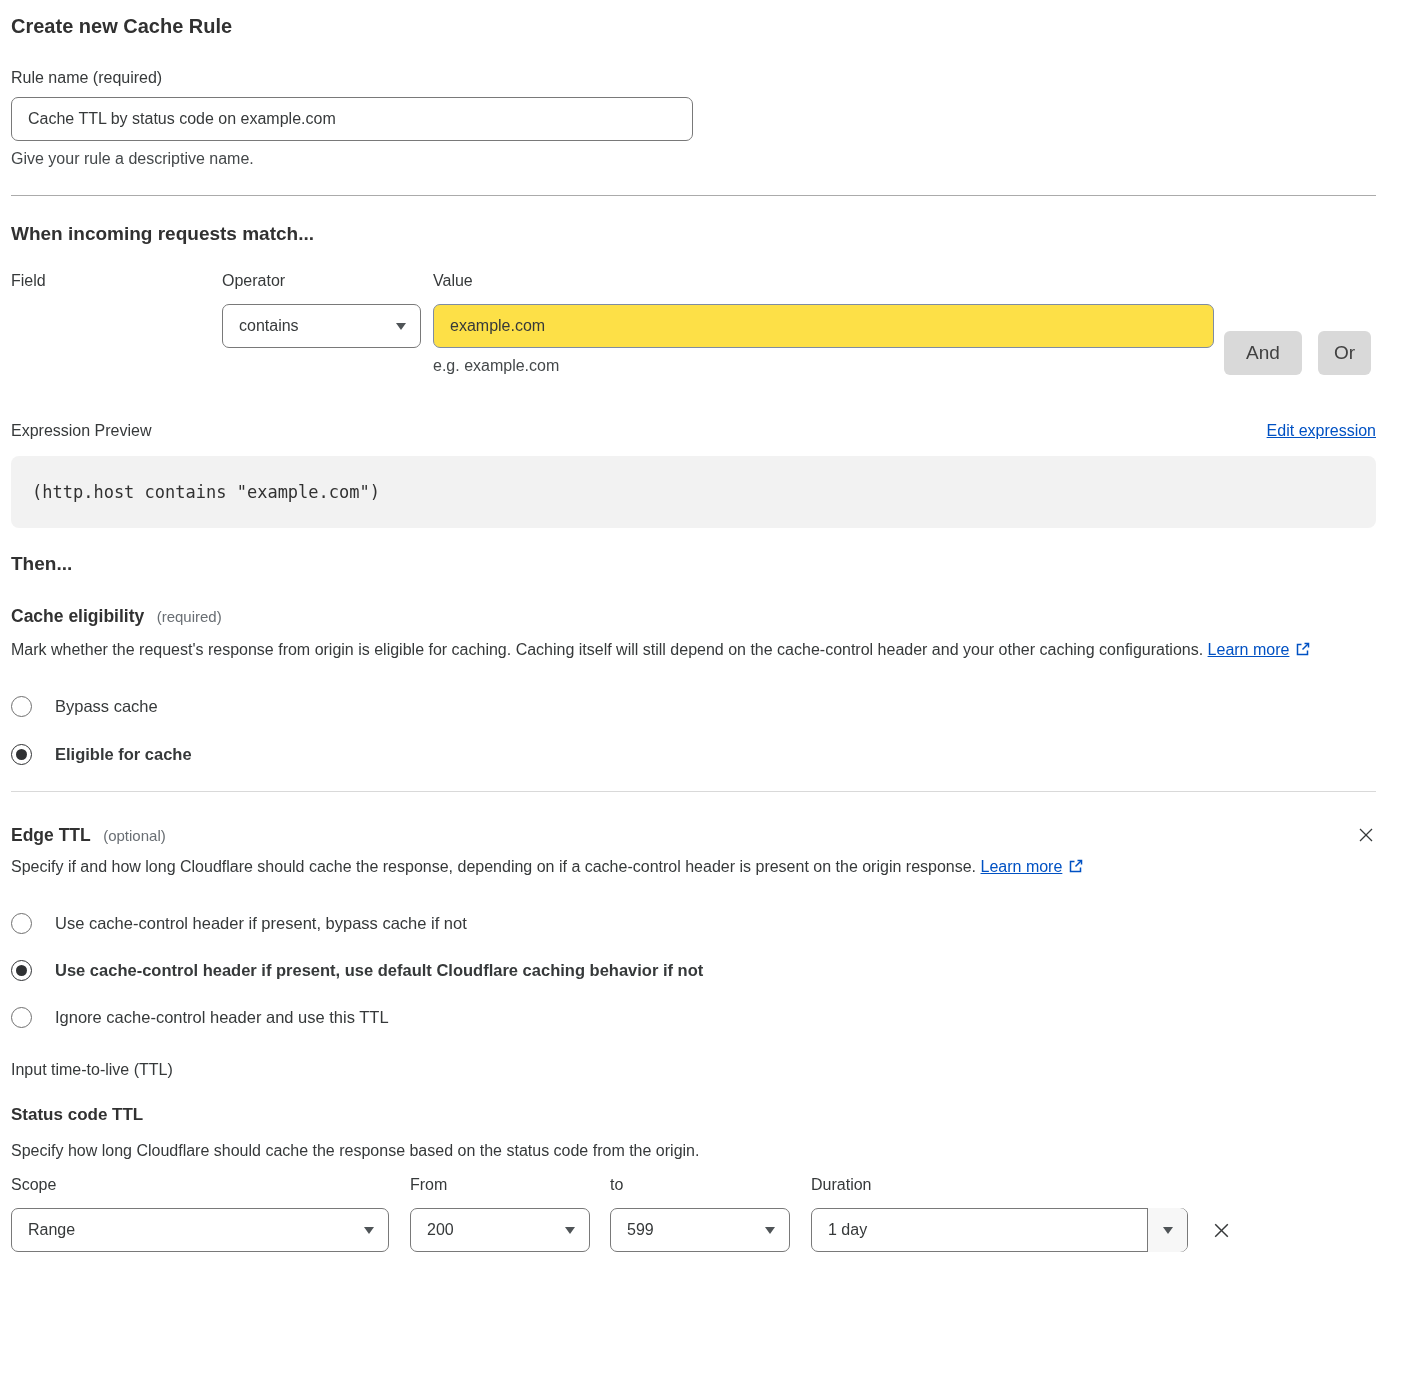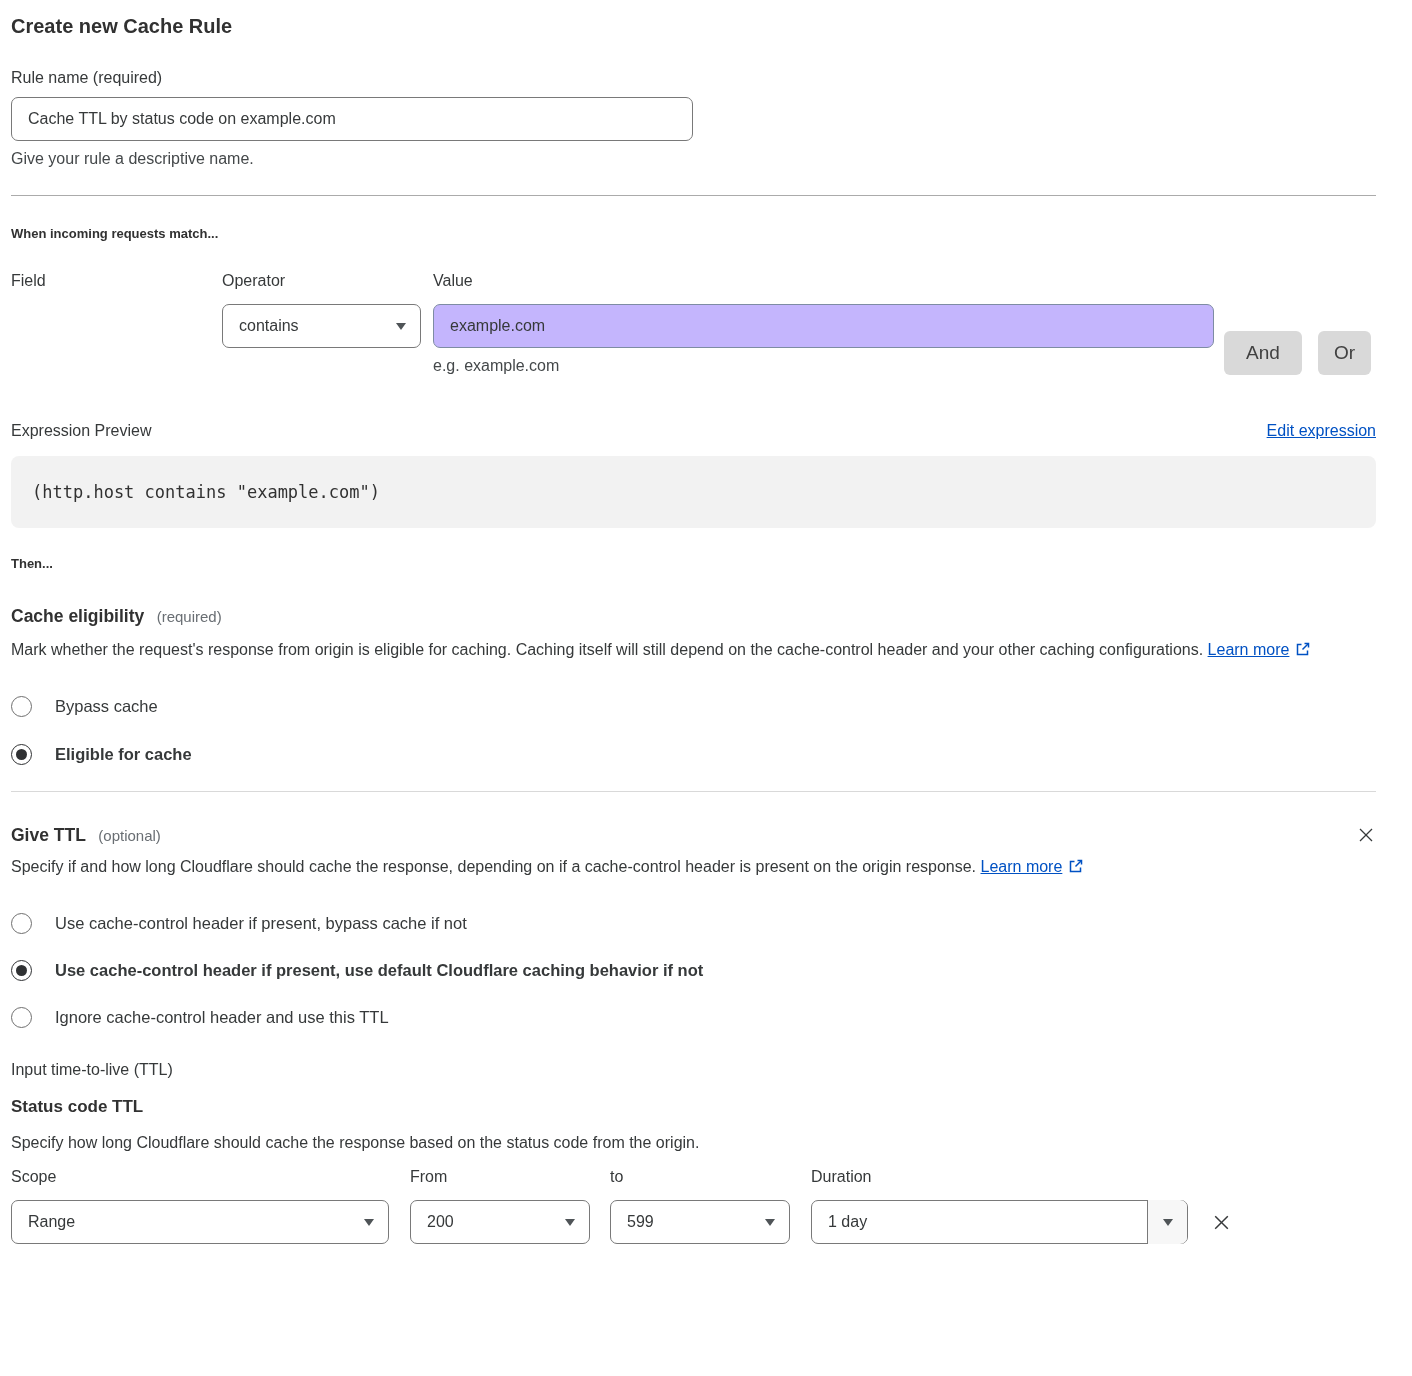--- a/index.html
+++ b/index.html
@@ -10,21 +10,21 @@
     font-size:16px;
     width:1412px;
     height:1376px;
     overflow:hidden;
   }
   .page { padding:14px 36px 0 11px; width:1412px; }
   .content { width:1365px; }
 
   h1.page-title { font-size:20px; line-height:24px; font-weight:700; margin:0; color:#313131; }
   .field-label { font-size:16px; line-height:19px; color:#36393a; }
-  .section-heading { font-size:13px; line-height:20px; font-weight:700; margin:0; color:#313131; }
+  .section-heading { font-size:19px; line-height:20px; font-weight:700; margin:0; color:#313131; }
   .sub-note { font-size:15px; font-weight:400; color:#696e73; margin-left:8px; }
   .help-text { font-size:16px; line-height:19px; color:#44484a; }
 
   .text-input {
     display:flex; align-items:center;
     height:44px; border:1px solid #797979; border-radius:7px;
     background:#fff; padding:0 16px; font-size:16px; color:#36393a;
   }
   .divider { border:none; border-top:1px solid #ababab; margin:27px 0 0 0; width:1365px; }
   .divider.light { border-top-color:#d9d9d9; }
@@ -38,21 +38,21 @@
     height:44px; border:1px solid #797979; border-radius:7px;
     background:#fff; padding:0 36px 0 16px; font-size:16px; color:#36393a;
     cursor:pointer;
   }
   .select .tri {
     position:absolute; right:14px; top:50%; margin-top:-3px;
     width:0; height:0;
     border-left:5.5px solid transparent; border-right:5.5px solid transparent;
     border-top:7px solid #4f5457;
   }
-  .value-input { background:#c4b5fd; border-color:#7e8ca3; }
+  .value-input { background:#fde047; border-color:#7e8ca3; }
   .logic-btn {
     align-self:flex-end; height:44px; border:none; border-radius:6px;
     background:#d9d9d9; color:#414141; font-size:19px;
     font-family:"Liberation Sans", sans-serif; cursor:pointer;
   }
   .and-btn { width:78px; margin-left:10px; }
   .or-btn  { width:53px; margin-left:16px; }
 
   
   .expr-row { display:flex; justify-content:space-between; align-items:flex-end; margin-top:46px; }
@@ -183,21 +183,21 @@
     <span class="radio">
           <span class="dot"></span>
         </span>
     <span class="radio-label">Eligible for cache</span>
   </div>
 
   <hr class="divider light" style="margin-top:26px;">
 
   <div class="sec-header" style="margin-top:33px;">
     <div>
-      <span class="section-heading" style="font-size:17.5px;">Give TTL</span>
+      <span class="section-heading" style="font-size:17.5px;">Edge TTL</span>
       <span class="sub-note">(optional)</span>
     </div>
     <button class="icon-btn">
       <span><svg width="20" height="20" viewBox="0 0 20 20" stroke="#36393a" stroke-width="1.3">
               <line x1="4" y1="4" x2="16" y2="16"></line>
               <line x1="16" y1="4" x2="4" y2="16"></line>
             </svg></span>
     </button>
   </div>
   <p class="para" style="margin-top:7px; max-width:1100px;">
@@ -223,21 +223,21 @@
   </div>
   <div class="radio-row" style="margin-top:26px;">
     <span class="radio">
           <span class="dot"></span>
         </span>
     <span class="radio-label">Ignore cache-control header and use this TTL</span>
   </div>
 
   <div class="field-label" style="margin-top:32px;">Input time-to-live (TTL)</div>
 
-  <div class="section-heading" style="margin-top:18px; font-size:17px;">Status code TTL</div>
+  <div class="section-heading" style="margin-top:26px; font-size:17px;">Status code TTL</div>
   <p class="para" style="margin-top:11px;">Specify how long Cloudflare should cache the response based on the status code from the origin.</p>
 
   <div class="status-row">
     <div class="col" style="width:378px;">
       <span class="field-label">Scope</span>
       <div class="select">
         <span>Range</span>
         <span class="tri"></span>
       </div>
     </div>

